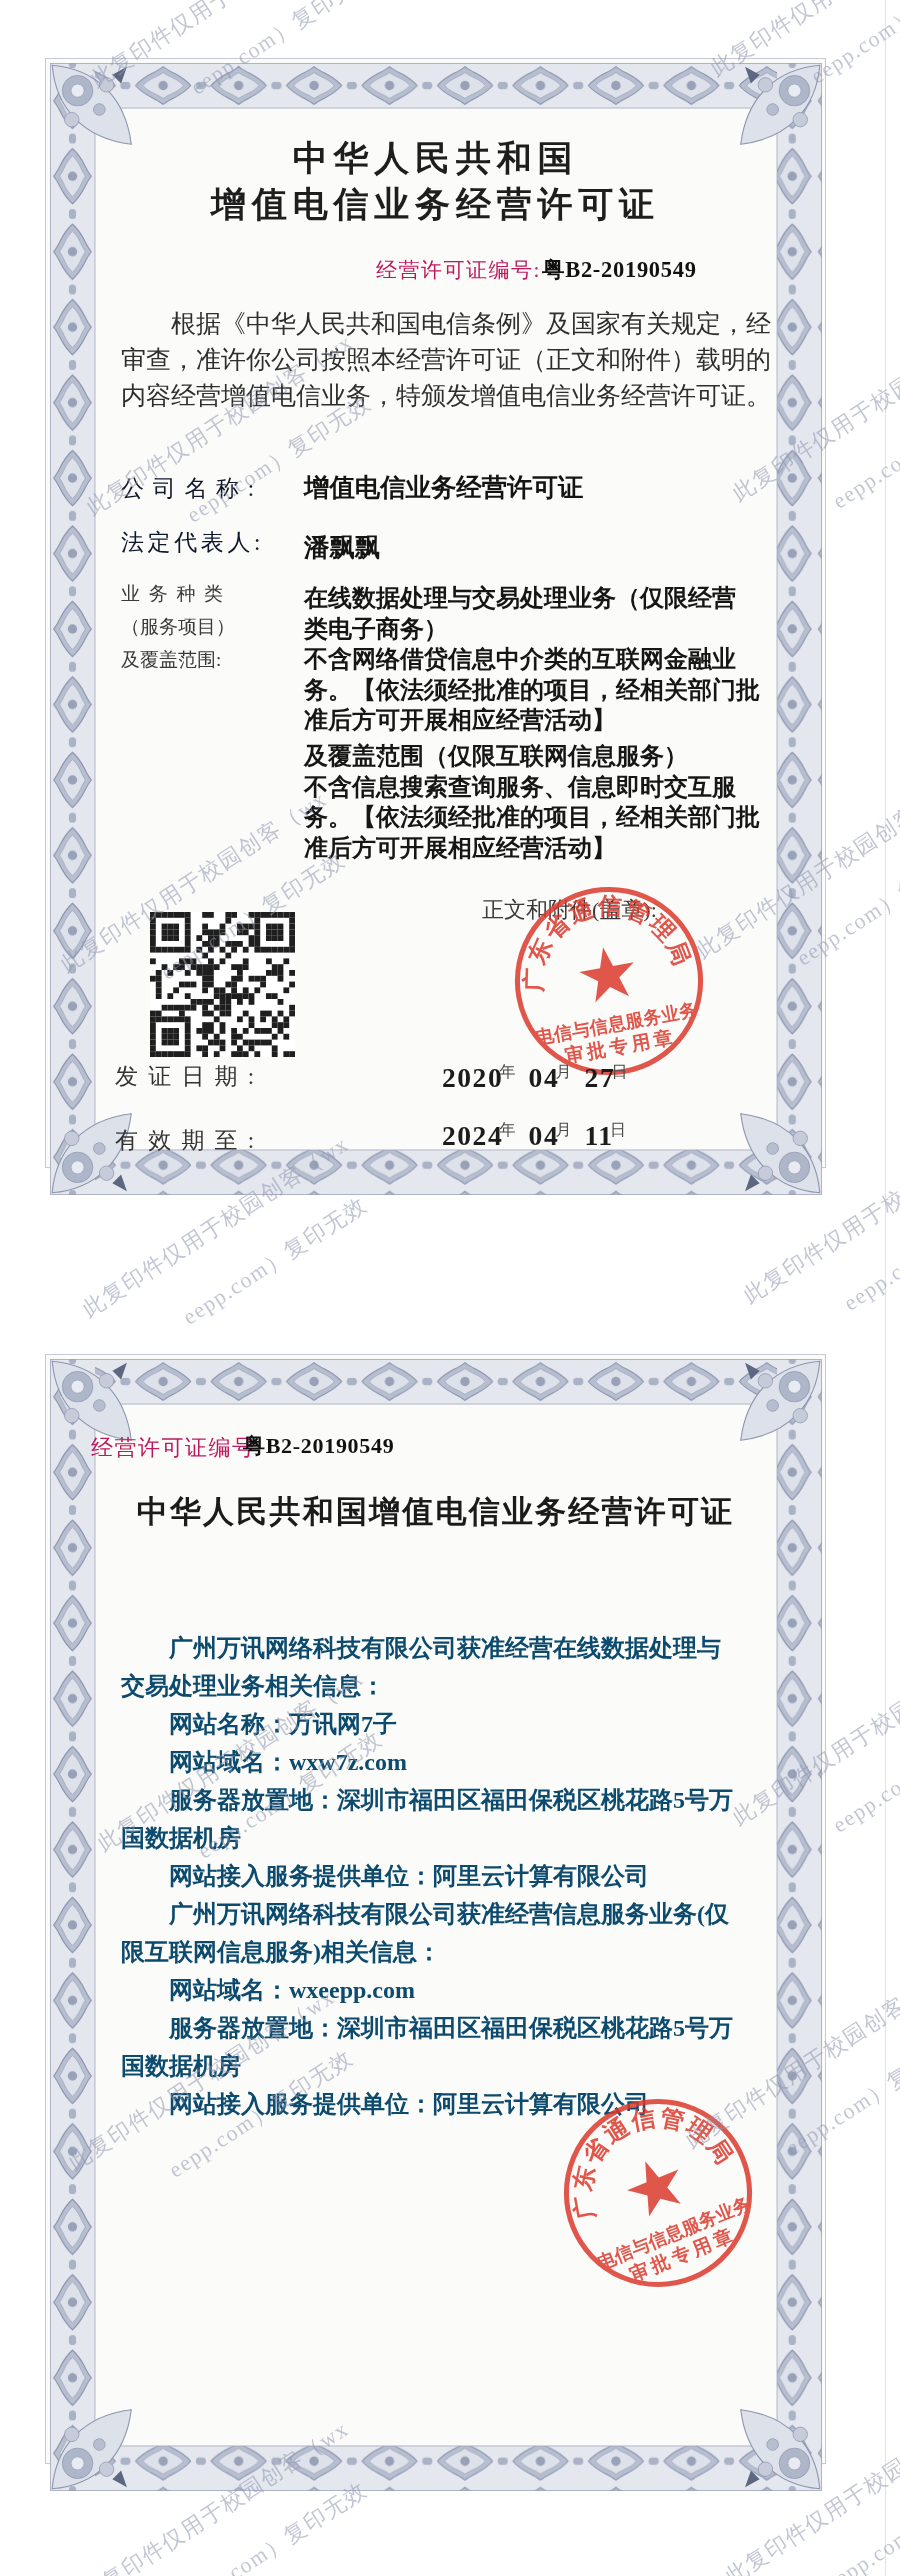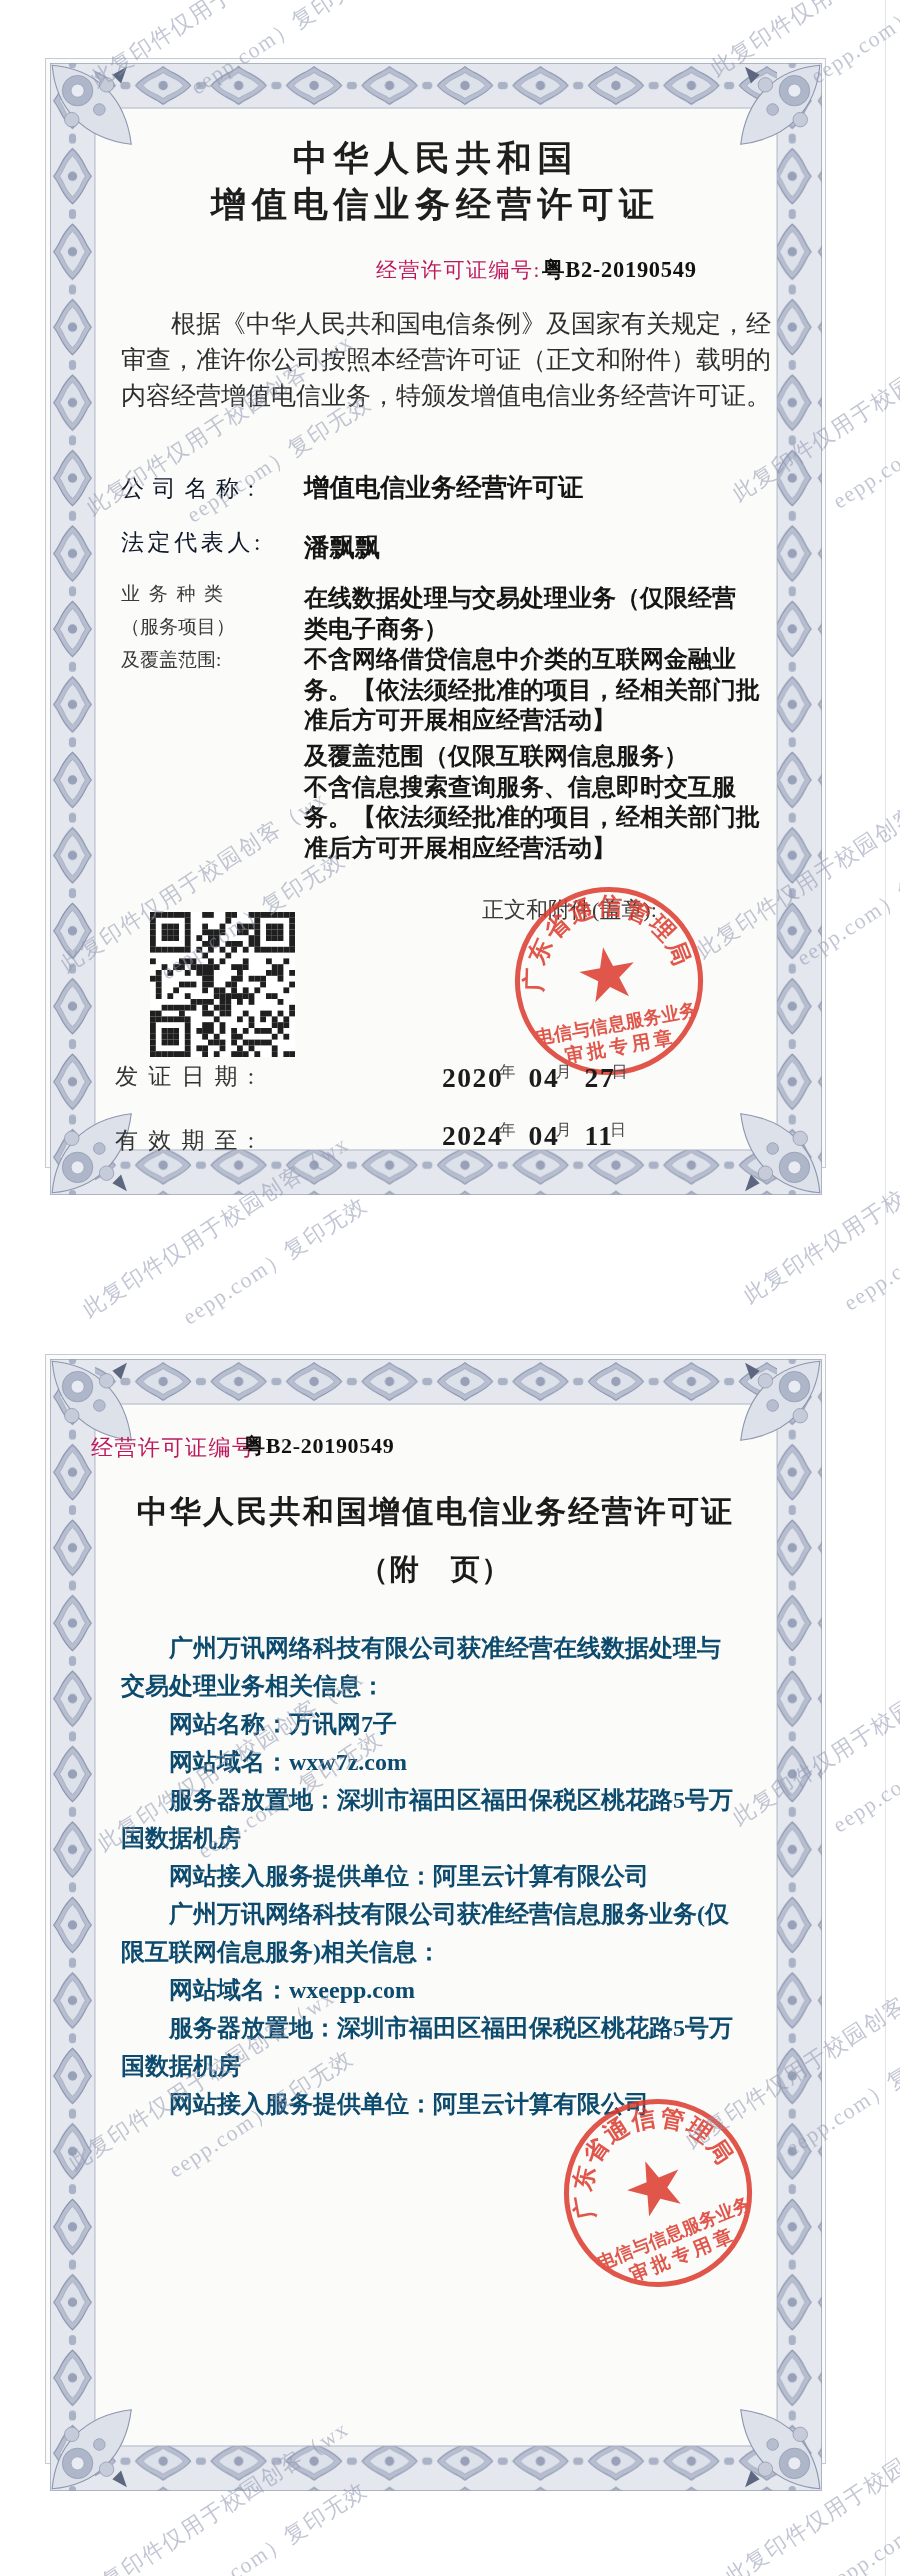--- a/index.html
+++ b/index.html
@@ -470,21 +470,20 @@
     <use href="#cornerOrn"></use>
     <use href="#cornerOrn" transform="translate(1064,0) scale(-1,1)"></use>
     <use href="#cornerOrn" transform="translate(0,1560) scale(1,-1)"></use>
     <use href="#cornerOrn" transform="translate(1064,1560) scale(-1,-1)"></use>
   </svg>
 
   <div class="a lic-label" style="left:45px;top:78px;font-size:22px">经营许可证编号:</div>
   <div class="a lic-value" style="left:197px;top:76px;font-size:22px">粤B2-20190549</div>
 
   <div class="ctr p2title" style="top:136px">中华人民共和国增值电信业务经营许可证</div>
-  <div class="ctr p2sub" style="top:195px">（附　页）</div>
 
   <div class="a p2body" style="left:75px;top:274px">
     <p class="ind">广州万讯网络科技有限公司获准经营在线数据处理与</p>
     <p>交易处理业务相关信息：</p>
     <p class="ind">网站名称：万讯网7子</p>
     <p class="ind">网站域名：wxw7z.com</p>
     <p class="ind">服务器放置地：深圳市福田区福田保税区桃花路5号万</p>
     <p>国数据机房</p>
     <p class="ind">网站接入服务提供单位：阿里云计算有限公司</p>
     <p class="ind">广州万讯网络科技有限公司获准经营信息服务业务(仅</p>

